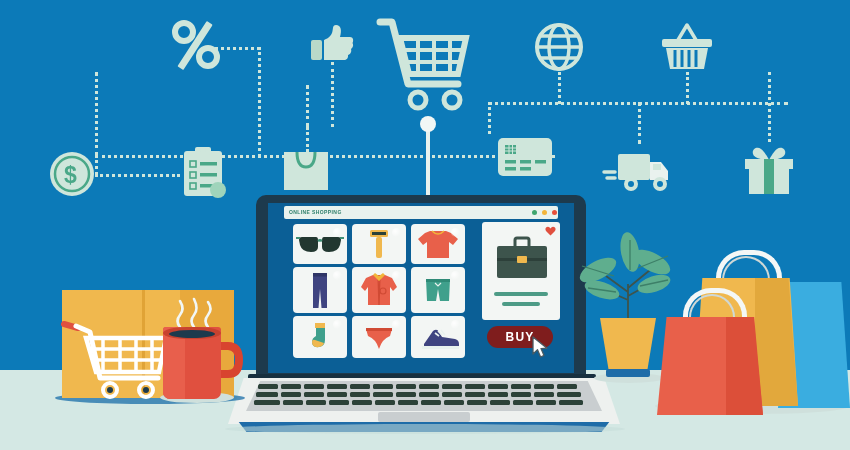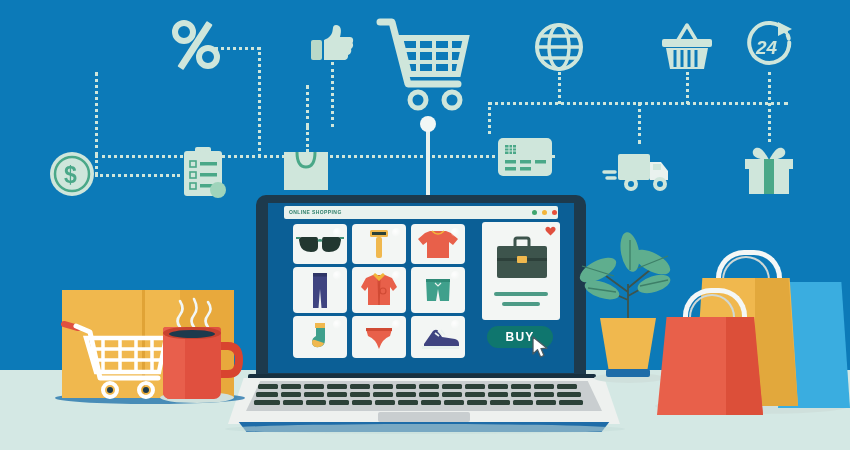--- a/index.html
+++ b/index.html
@@ -30,21 +30,21 @@
   .dot-r{left:552px;background:#e8503a;}
 
   .tile{background:#f3f6f4;border-radius:4px;position:absolute;}
   .tile::after{content:"";position:absolute;right:5px;top:4px;width:9px;height:9px;border-radius:50%;
      background:radial-gradient(circle at 35% 35%,rgba(255,255,255,.95),rgba(229,235,232,0) 72%);}
 
   .detail-panel{left:482px;top:222px;width:78px;height:98px;background:#f3f6f4;border-radius:3px;}
   .detail-line1{left:494px;top:292px;width:54px;height:4px;background:#4d9b86;border-radius:2px;}
   .detail-line2{left:502px;top:302px;width:38px;height:4px;background:#4d9b86;border-radius:2px;}
 
-  .buy-btn{left:487px;top:326px;width:66px;height:22px;background:#0f766e;border-radius:11px;
+  .buy-btn{left:487px;top:326px;width:66px;height:22px;background:#7f1d1d;border-radius:11px;
      display:flex;align-items:center;justify-content:center;}
   .buy-label{font-size:12px;font-weight:bold;color:#fff;letter-spacing:1.2px;}
 
   
   .lt-hinge{left:248px;top:374px;width:348px;height:8px;background:#17303f;border-radius:2px;}
   .lt-base{left:228px;top:378px;width:392px;height:46px;background:#eef1ef;
      clip-path:polygon(4% 0,96% 0,100% 100%,0 100%);}
   .lt-keywell{left:246px;top:381px;width:356px;height:30px;background:#c9ced0;
      clip-path:polygon(4% 0,96% 0,100% 100%,0 100%);}
   .lt-trackpad{left:378px;top:412px;width:92px;height:10px;background:#c9ced0;border-radius:2px;}
@@ -145,28 +145,20 @@
 
   <div class="abs" style="left:660px;top:22px;">
     <svg width="54" height="52" viewBox="0 0 54 52">
       <path d="M18 18 L27 3 L36 18" fill="none" stroke="#cfe6db" stroke-width="3.5" stroke-linejoin="round"></path>
       <rect x="2" y="17" width="50" height="8" rx="2" fill="#cfe6db"></rect>
       <path d="M6 26 L10 47 L44 47 L48 26 Z" fill="#cfe6db"></path>
       <path d="M15 28 L15 45 M22 28 L22 45 M29 28 L29 45 M36 28 L36 45" stroke="#0c7ab8" stroke-width="3"></path>
     </svg>
   </div>
 
-  <div class="abs" style="left:742px;top:20px;">
-    <svg width="54" height="54" viewBox="0 0 54 54">
-      <path d="M44 12 A20 20 0 1 0 47 26" fill="none" stroke="#cfe6db" stroke-width="4" stroke-linecap="round"></path>
-      <path d="M47 26 A20 20 0 0 0 44 12" fill="none" stroke="#cfe6db" stroke-width="4" stroke-dasharray="3.5 4" stroke-linecap="round"></path>
-      <path d="M36 2 L50 9 L36 16 Z" fill="#cfe6db"></path>
-      <text x="14" y="34" font-family="Liberation Sans, sans-serif" font-size="19" font-weight="bold" font-style="italic" fill="#cfe6db">24</text>
-    </svg>
-  </div>
 
   <div class="abs" style="left:48px;top:150px;">
     <svg width="48" height="48" viewBox="0 0 48 48">
       <circle cx="24" cy="24" r="22" fill="#cfe6db"></circle>
       <circle cx="24" cy="24" r="17" fill="none" stroke="#4aa888" stroke-width="2.5"></circle>
       <text x="16" y="33" font-family="Liberation Sans, sans-serif" font-size="23" font-weight="bold" fill="#4aa888">$</text>
     </svg>
   </div>
 
   <div class="abs" style="left:182px;top:145px;">

